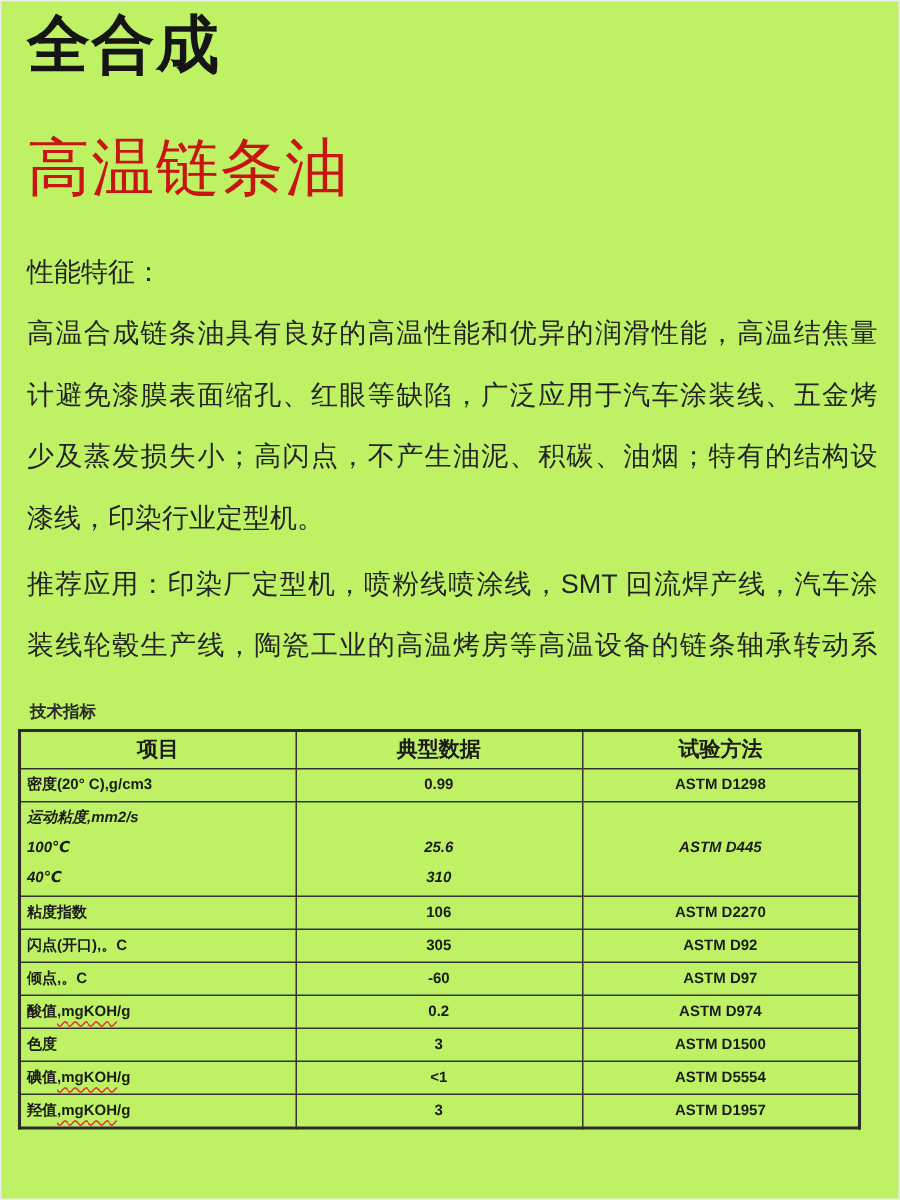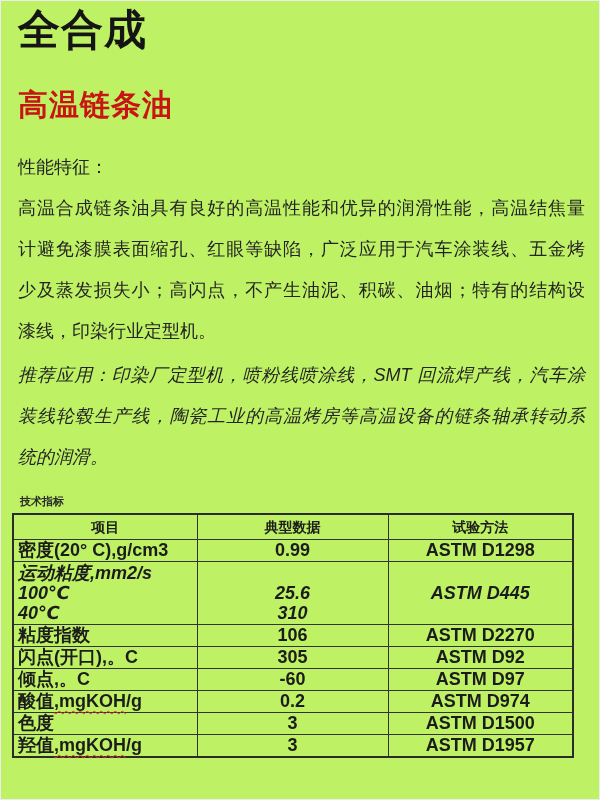--- a/index.html
+++ b/index.html
@@ -18,22 +18,22 @@
     position: relative;
   }
   .title-black {
     font-size: 42px;
     font-weight: 800;
     line-height: 1.15;
     color: #151515;
     letter-spacing: 1px;
   }
   .title-red {
-    font-size: 30px;
-    font-weight: 700;
+    font-size: 42px;
+    font-weight: 400;
     line-height: 1.15;
     color: #c91414;
     letter-spacing: 1px;
     margin-top: 34px;
   }
   .bodytext {
     margin-top: 24px;
     font-size: 18px;
     line-height: 41px;
     color: #242424;
@@ -42,41 +42,41 @@
   .jline {
     text-align: justify;
     text-align-last: justify;
     white-space: nowrap;
   }
   .jlast {
     text-align: right;
     text-align-last: left;
     white-space: nowrap;
   }
-  .apps { margin-top: 3px; font-style: italic; }
+  .apps { margin-top: 3px; }
   .spec-label {
     margin-top: 16px;
     margin-left: 2px;
     font-size: 11px;
     font-weight: 700;
     color: #2a2a2a;
   }
   table.spec {
     border-collapse: collapse;
     width: 560px;
     margin-left: -6px;
     margin-top: 4px;
     table-layout: fixed;
   }
   table.spec col.c1 { width: 184px; }
   table.spec col.c2 { width: 191px; }
   table.spec col.c3 { width: 185px; }
   table.spec th, table.spec td {
     border: 1.5px solid #333333;
-    font-size: 18px;
+    font-size: 10px;
     font-weight: 700;
     color: #1c1c1c;
     padding: 1px 4px;
     line-height: 19px;
     vertical-align: middle;
   }
   table.spec { border: 2px solid #2b2b2b; }
   table.spec th { text-align: center; height: 26px; font-size: 14px; }
   td.item { text-align: left; padding-left: 8px; }
   td.val, td.method { text-align: center; }
@@ -102,21 +102,20 @@
   <div class="bodytext">
     <div class="section-heading">性能特征：</div>
     <div class="jline">高温合成链条油具有良好的高温性能和优异的润滑性能，高温结焦量</div>
     <div class="jline">计避免漆膜表面缩孔、红眼等缺陷，广泛应用于汽车涂装线、五金烤</div>
     <div class="jline">少及蒸发损失小；高闪点，不产生油泥、积碳、油烟；特有的结构设</div>
     <div class="jlast">漆线，印染行业定型机。</div>
 
     <div class="apps">
       <div class="jline">推荐应用：印染厂定型机，喷粉线喷涂线，SMT 回流焊产线，汽车涂</div>
       <div class="jline">装线轮毂生产线，陶瓷工业的高温烤房等高温设备的链条轴承转动系</div>
-      <div class="jlast">统的润滑。</div>
     </div>
   </div>
 
   <div class="spec-label">技术指标</div>
 
   <table class="spec">
     <colgroup>
         <col class="c1">
         <col class="c2">
         <col class="c3">
@@ -170,20 +169,25 @@
         <td class="item"><span>酸值</span><span class="wavy">,mgKOH</span><span>/g</span></td>
         <td class="val">0.2</td>
         <td class="method">ASTM D974</td>
       </tr>
       <tr class="row">
         <td class="item">色度</td>
         <td class="val">3</td>
         <td class="method">ASTM D1500</td>
       </tr>
       <tr class="row">
+        <td class="item"><span>碘值</span><span class="wavy">,mgKOH</span><span>/g</span></td>
+        <td class="val">&lt;1</td>
+        <td class="method">ASTM D5554</td>
+      </tr>
+      <tr class="row">
         <td class="item"><span>羟值</span><span class="wavy">,mgKOH</span><span>/g</span></td>
         <td class="val">3</td>
         <td class="method">ASTM D1957</td>
       </tr>
     </tbody>
   </table>
 
 </div>
 
 </body></html>

